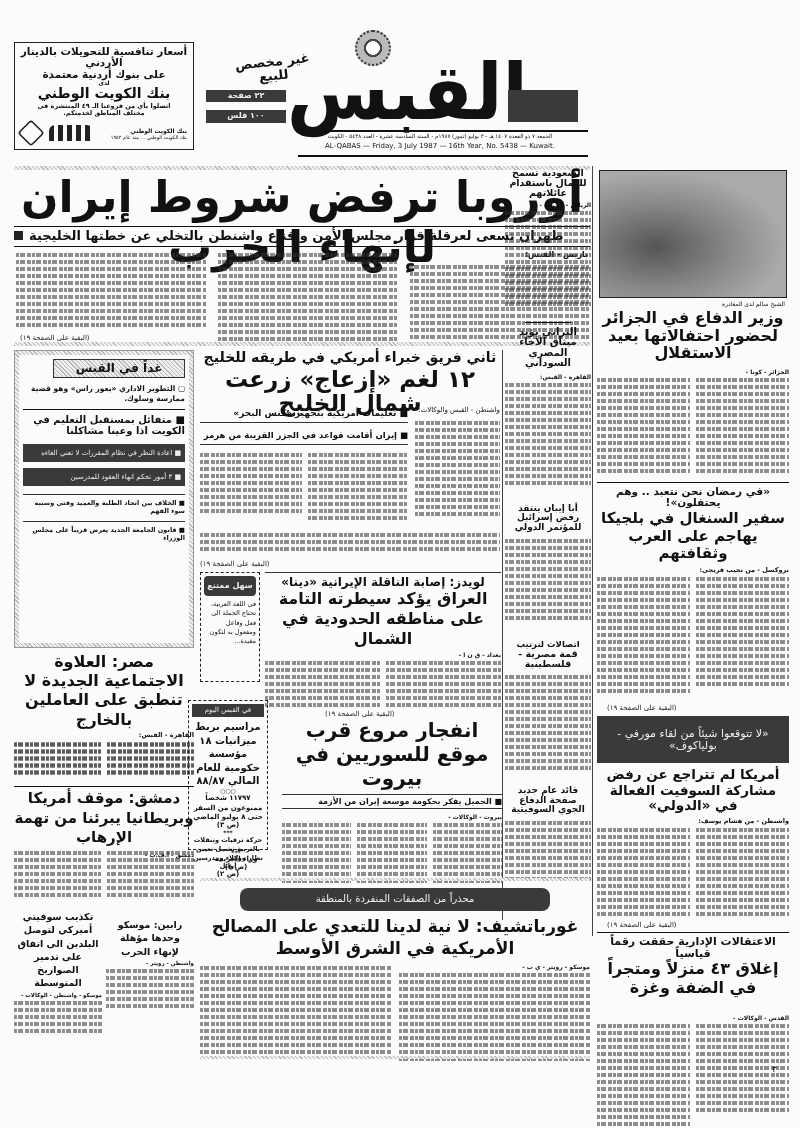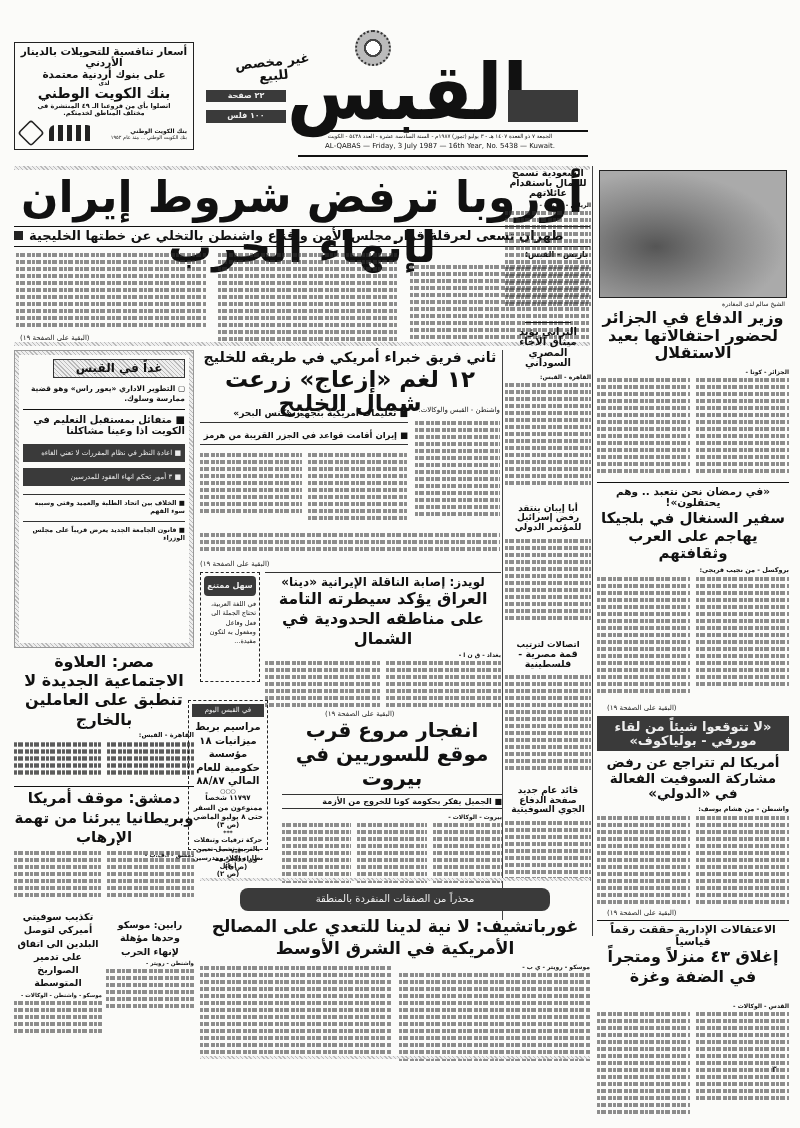--- a/index.html
+++ b/index.html
@@ -277,21 +277,21 @@
         <span class="ln"></span>
         <span class="ln"></span>
         <span class="ln"></span>
         <span class="ln"></span>
         <span class="ln"></span>
         <span class="ln"></span>
         <span class="ln"></span>
       </div>
   </div>
   <div class="cont" style="text-align:left;margin-left:10px">(البقية على الصفحة ١٩)</div>
-  <div class="dark hdr" style="font-size:13px;padding:4px 2px;margin:4px 0;font-weight:bold">«لا تتوقعوا شيئاً من لقاء مورفي - بولياكوف»</div>
+  <div class="dark hdr" style="font-size:11px;padding:12px 2px;margin:4px 0;font-weight:normal">«لا تتوقعوا شيئاً من لقاء مورفي - بولياكوف»</div>
   <div class="hdr" style="font-size:13.5px;line-height:1.15;margin-bottom:3px">أمريكا لم تتراجع عن رفض مشاركة السوفيت الفعالة في «الدولي»</div>
   <div class="rtl" style="font-size:6.5px;font-weight:bold">واشنطن - من هشام يوسف:</div>
   <div style="display:flex;gap:6px">
     <div class="body-text" style="flex:1;height:96px">
         <span class="ln"></span>
         <span class="ln"></span>
         <span class="ln"></span>
         <span class="ln"></span>
         <span class="ln"></span>
         <span class="ln"></span>
@@ -507,21 +507,21 @@
   <div class="hdr" style="font-size:7px">(ص ٢)</div>
 </div>
 <div class="abs" style="left:196px;top:850px;width:80px">
   <div class="hdr" style="font-size:6px">***</div>
   <div class="hdr" style="font-size:7px">وراء الجريمة</div>
   <div class="hdr" style="font-size:7px">(ص ٤)</div>
 </div>
 
 <div class="abs" style="left:282px;top:718px;width:220px;height:170px">
   <div class="hdr" style="font-size:20px;line-height:1.2">انفجار مروع قرب موقع للسوريين في بيروت</div>
-  <div class="rtl" style="font-size:8px;font-weight:bold;border-top:1px solid #333;border-bottom:1px solid #333;padding:2px 0;margin:4px 0"><span>■ </span><span>الجميل يفكر بحكومة كونا للخروج من الأزمة</span></div>
+  <div class="rtl" style="font-size:8px;font-weight:bold;border-top:1px solid #333;border-bottom:1px solid #333;padding:2px 0;margin:4px 0"><span>■ </span><span>الجميل يفكر بحكومة موسعة إيران من الأزمة</span></div>
   <div class="rtl" style="font-size:6px;font-weight:bold">بيروت - الوكالات -</div>
   <div style="display:flex;gap:6px">
     <div class="body-text" style="flex:1;height:72px">
         <span class="ln"></span>
         <span class="ln"></span>
         <span class="ln"></span>
         <span class="ln"></span>
         <span class="ln"></span>
         <span class="ln"></span>
         <span class="ln"></span>

